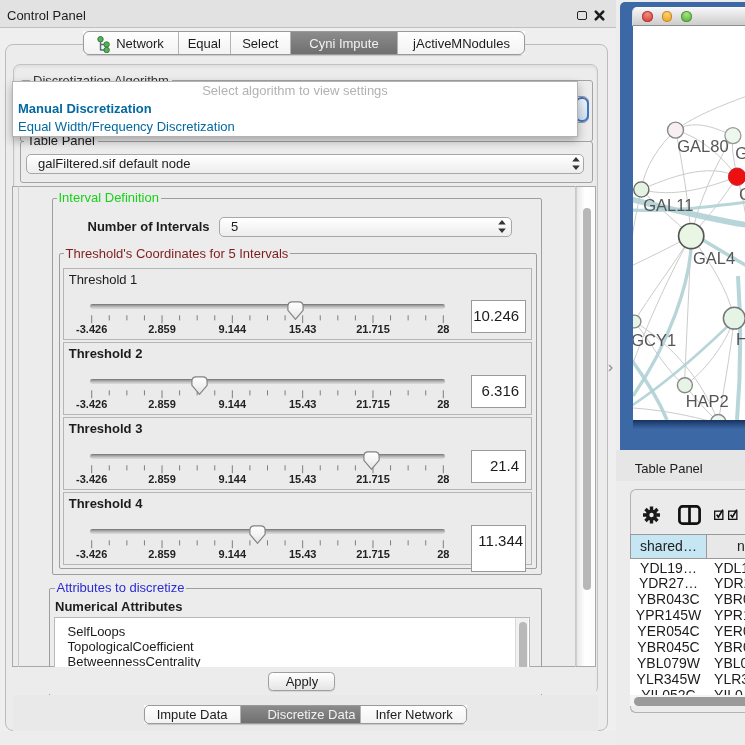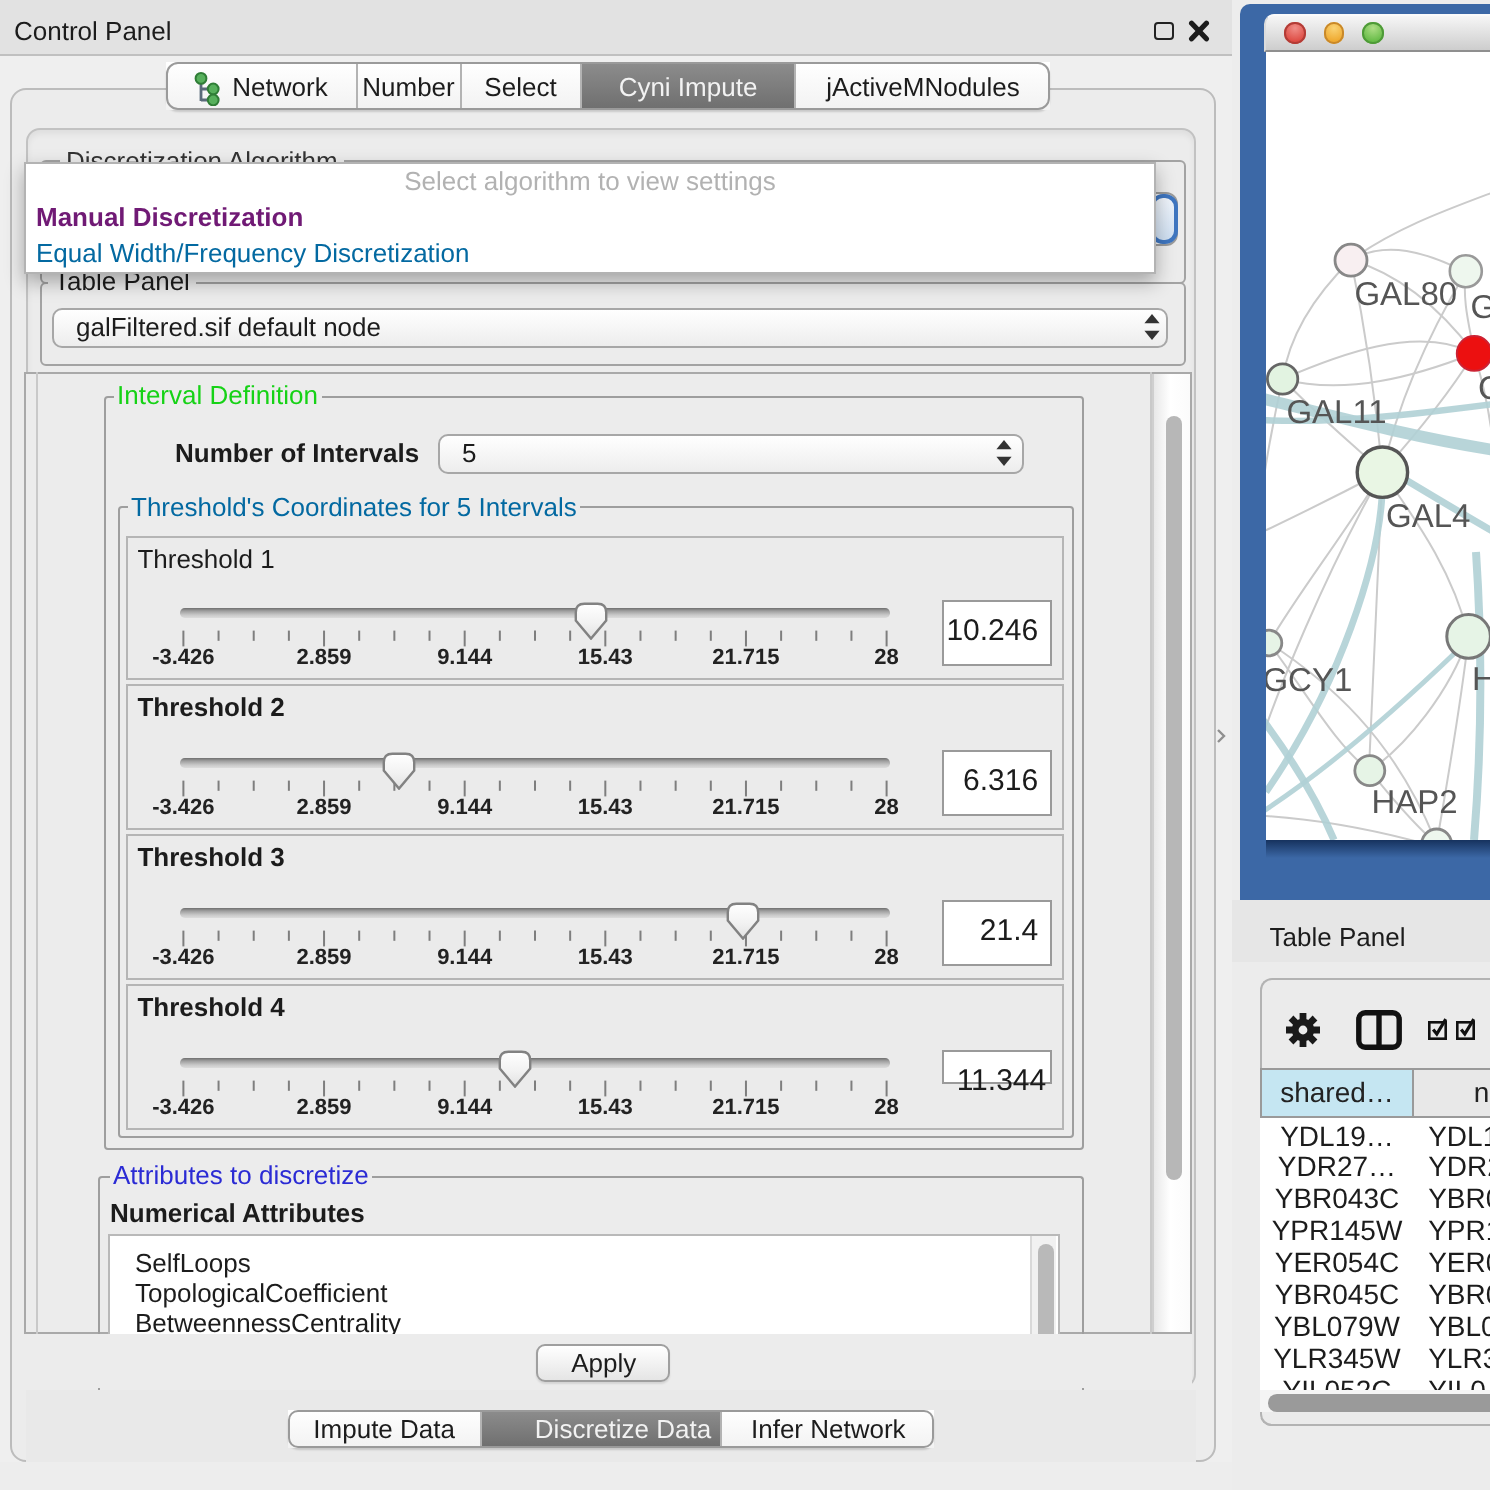--- a/index.html
+++ b/index.html
@@ -15,32 +15,32 @@
   </svg>
 <div class="a" style="left:5px;top:44px;width:602.5px;height:686.5px;background:#ececec;border:1px solid #bcbcbc;border-radius:8px;"></div>
 <div class="a" style="left:13px;top:63.5px;width:585px;height:630.5px;background:#ececec;border:1px solid #c2c2c2;border-radius:7px;box-shadow:inset 0 2px 3px rgba(0,0,0,0.06);"></div>
 <div class="a" style="left:83px;top:31px;width:442px;height:24px;background:#fff;border:1px solid #9a9a9a;border-radius:6px;overflow:hidden;box-shadow:0 1px 1px rgba(0,0,0,0.15);"></div>
 <div class="a" style="left:83px;top:31px;width:95px;height:24px;display:flex;align-items:center;justify-content:center;background:linear-gradient(#ffffff,#f2f2f2);"><svg width="14" height="17" viewBox="0 0 14 17" style="margin-right:5px;margin-top:2px">
       <path d="M3.5 3.5 V14.5 M3.5 8.5 H9 M3.5 14 H9" stroke="#5a6b7a" stroke-width="1.4" fill="none"></path>
       <circle cx="3.5" cy="3.2" r="2.7" fill="#57b05c" stroke="#2f7d36" stroke-width="1"></circle>
       <circle cx="9.6" cy="8.5" r="2.7" fill="#57b05c" stroke="#2f7d36" stroke-width="1"></circle>
       <circle cx="9.6" cy="14" r="2.7" fill="#57b05c" stroke="#2f7d36" stroke-width="1"></circle>
     </svg>Network</div>
-<div class="a" style="left:178px;top:31px;width:51.5px;height:24px;display:flex;align-items:center;justify-content:center;background:linear-gradient(#ffffff,#f2f2f2);border-left:1px solid #b3b3b3;">Number</div>
+<div class="a" style="left:178px;top:31px;width:51.5px;height:24px;display:flex;align-items:center;justify-content:center;background:linear-gradient(#ffffff,#f2f2f2);border-left:1px solid #b3b3b3;">Equal</div>
 <div class="a" style="left:229.5px;top:31px;width:60.5px;height:24px;display:flex;align-items:center;justify-content:center;background:linear-gradient(#ffffff,#f2f2f2);border-left:1px solid #b3b3b3;">Select</div>
 <div class="a" style="left:290px;top:31px;width:107px;height:24px;display:flex;align-items:center;justify-content:center;background:linear-gradient(#8d8d8d,#6e6e6e);color:#f2f2f2;border-left:1px solid #b3b3b3;">Cyni Impute</div>
 <div class="a" style="left:397px;top:31px;width:128px;height:24px;display:flex;align-items:center;justify-content:center;background:linear-gradient(#ffffff,#f2f2f2);border-left:1px solid #b3b3b3;">jActiveMNodules</div>
 <div class="a" style="left:83px;top:31px;width:442px;height:24px;border:1px solid #9a9a9a;border-radius:6px;"></div>
 <div class="a" style="left:20px;top:80px;width:572.8px;height:62px;border:1px solid #a3a3a3;border-radius:3px;"></div>
 <div class="a" style="left:30px;top:73.5px;background:#ececec;padding:0 3px;line-height:13px;position:absolute;color:#333;z-index:1;">Discretization Algorithm</div>
 <div class="a" style="left:541px;top:96px;width:48px;height:26.5px;border:1px solid #9b9b9b;border-radius:6px;background:#f4f4f4;"></div>
 <div class="a" style="left:574.5px;top:96.5px;width:14px;height:25.5px;border-radius:6.5px;border:2.5px solid #3f76c0;background:linear-gradient(#f0f5fb,#cfe0f2);"></div>
 <div class="a" style="left:12px;top:81px;width:566px;height:55.5px;background:#ffffff;border:1px solid #b3b3b3;box-shadow:0 4px 9px rgba(0,0,0,0.30);z-index:5;"></div>
 <div class="a" style="left:12px;top:81px;width:566px;height:18.5px;z-index:6;color:#b2b2b2;text-align:center;line-height:19px;">Select algorithm to view settings</div>
-<div class="a" style="left:18px;top:99.5px;width:400px;height:18.5px;z-index:6;font-weight:bold;line-height:18px;color:#701a75;">Manual Discretization</div>
+<div class="a" style="left:18px;top:99.5px;width:400px;height:18.5px;z-index:6;font-weight:bold;line-height:18px;color:#0369a1;">Manual Discretization</div>
 <div class="a" style="left:18px;top:118px;width:400px;height:18.5px;z-index:6;line-height:18px;color:#0369a1;">Equal Width/Frequency Discretization</div>
 <div class="a" style="left:19.5px;top:140.5px;width:573px;height:42.5px;border:1px solid #a3a3a3;border-radius:3px;"></div>
 <div class="a" style="left:24px;top:134px;background:#ececec;padding:0 3px;line-height:13px;position:absolute;z-index:1;">Table Panel</div>
 <div class="a" style="left:25.5px;top:153.5px;width:558.5px;height:20px;border:1px solid #a7a7a7;border-radius:5px;background:linear-gradient(#ffffff,#f7f7f7 45%,#ededed);"></div>
 <div class="a" style="left:38px;top:157px;width:300px;height:14px;line-height:14px;">galFiltered.sif default node</div>
 <svg class="a" style="left:571px;top:157px" width="10" height="13" viewBox="0 0 10 13">
     <path d="M5 0 L8.8 4.6 H1.2 Z" fill="#333"></path>
     <path d="M5 13 L1.2 8.4 H8.8 Z" fill="#333"></path>
   </svg>
 <div class="a" style="left:12px;top:186px;width:583.6px;height:480.5px;border:1px solid #a9a9a9;background:#ececec;"></div>
@@ -50,21 +50,21 @@
 <div class="a" style="left:52px;top:197.5px;width:489.8px;height:377.1px;border:1px solid #9e9e9e;border-radius:2px;"></div>
 <div class="a" style="left:56.5px;top:191px;background:#ececec;padding:0 2px;line-height:13px;position:absolute;color:#16d216;">Interval Definition</div>
 <div class="a" style="left:87.5px;top:220px;width:130px;height:14px;line-height:13px;font-weight:bold;">Number of Intervals</div>
 <div class="a" style="left:219px;top:216.5px;width:293px;height:20px;border:1px solid #a7a7a7;border-radius:5px;background:linear-gradient(#ffffff,#f7f7f7 45%,#ededed);"></div>
 <div class="a" style="left:231px;top:220px;width:40px;height:14px;line-height:14px;">5</div>
 <svg class="a" style="left:497px;top:220px" width="10" height="13" viewBox="0 0 10 13">
     <path d="M5 0 L8.8 4.6 H1.2 Z" fill="#333"></path>
     <path d="M5 13 L1.2 8.4 H8.8 Z" fill="#333"></path>
   </svg>
 <div class="a" style="left:58.7px;top:253px;width:478.2px;height:315.6px;border:1px solid #9e9e9e;border-radius:2px;"></div>
-<div class="a" style="left:63.5px;top:246.5px;background:#ececec;padding:0 2px;line-height:13px;position:absolute;color:#0369a1;">Threshold's Coordinates for 5 Intervals</div>
+<div class="a" style="left:63.5px;top:246.5px;background:#ececec;padding:0 2px;line-height:13px;position:absolute;color:#7f1d1d;">Threshold's Coordinates for 5 Intervals</div>
 <div class="a" style="left:63.2px;top:267.5px;width:468.8px;height:72.4px;border:1px solid #b5b5b5;background:#ebebeb;"></div>
 <div class="a" style="left:68.7px;top:272.5px;width:150px;height:14px;line-height:13px;font-weight:normal;">Threshold 1</div>
 <div class="a" style="left:90px;top:304.3px;width:354.5px;height:4.8px;border-radius:2.4px;background:linear-gradient(#6f6f6f,#9f9f9f 30%,#c9c9c9 70%,#dcdcdc);"></div>
 <svg class="a" style="left:90px;top:315.0px" width="360" height="9" viewBox="0 0 360 9">
     <path d="M1.70 0.3 V8.2" stroke="#7e7e7e" stroke-width="1"></path>
     <path d="M19.28 0.3 V5.4" stroke="#7e7e7e" stroke-width="1"></path>
     <path d="M36.86 0.3 V5.4" stroke="#7e7e7e" stroke-width="1"></path>
     <path d="M54.44 0.3 V5.4" stroke="#7e7e7e" stroke-width="1"></path>
     <path d="M72.02 0.3 V8.2" stroke="#7e7e7e" stroke-width="1"></path>
     <path d="M89.60 0.3 V5.4" stroke="#7e7e7e" stroke-width="1"></path>
@@ -214,21 +214,21 @@
 <div class="a" style="left:346.97999999999996px;top:548.7px;width:52px;height:11px;text-align:center;font-size:11px;font-weight:bold;line-height:11px;color:#222;">21.715</div>
 <div class="a" style="left:417.29999999999995px;top:548.7px;width:52px;height:11px;text-align:center;font-size:11px;font-weight:bold;line-height:11px;color:#222;">28</div>
 <svg class="a" style="left:248.7px;top:525.4px;z-index:3" width="17" height="19" viewBox="0 0 17 19">
     <linearGradient id="tg492.2" x1="0" y1="0" x2="0" y2="1">
       <stop offset="0" stop-color="#ffffff"></stop>
       <stop offset="0.55" stop-color="#f2f2f2"></stop>
       <stop offset="1" stop-color="#e2e2e2"></stop>
     </linearGradient>
     <path d="M0.9 9.3 L0.9 5.2 Q0.9 0.9 5.2 0.9 L11.8 0.9 Q16.1 0.9 16.1 5.2 L16.1 9.3 L8.5 18.3 Z" fill="url(#tg492.2)" stroke="#828282" stroke-width="1.2"></path>
   </svg>
-<div class="a" style="left:470.5px;top:524.9px;width:55.6px;height:17px;border:1.5px solid #9a9a9a;background:#fff;text-align:right;font-size:15px;line-height:30px;padding-right:2px;">11.344</div>
+<div class="a" style="left:470.5px;top:524.9px;width:55.6px;height:47px;border:1.5px solid #9a9a9a;background:#fff;text-align:right;font-size:15px;line-height:30px;padding-right:2px;">11.344</div>
 <div class="a" style="left:49px;top:587.5px;width:493.3px;height:110px;border:1px solid #9e9e9e;border-radius:2px;border-bottom:none;"></div>
 <div class="a" style="left:54.5px;top:581px;background:#ececec;padding:0 2px;line-height:13px;position:absolute;color:#2b2bd4;">Attributes to discretize</div>
 <div class="a" style="left:55px;top:599.5px;width:200px;height:14px;line-height:13px;font-weight:bold;">Numerical Attributes</div>
 <div class="a" style="left:54px;top:617.4px;width:475.5px;height:60px;background:#fff;border:1px solid #b9b9b9;"></div>
 <div class="a" style="left:67.5px;top:623.5px;width:300px;height:15px;line-height:15px;">SelfLoops</div>
 <div class="a" style="left:67.5px;top:638.5px;width:300px;height:15px;line-height:15px;">TopologicalCoefficient</div>
 <div class="a" style="left:67.5px;top:653.5px;width:300px;height:15px;line-height:15px;">BetweennessCentrality</div>
 <div class="a" style="left:514.7px;top:618.4px;width:13.8px;height:58px;background:#f1f1f1;border-left:1px solid #d9d9d9;"></div>
 <div class="a" style="left:518.6px;top:622.3px;width:8.6px;height:50px;background:#b9b9b9;border-radius:4.3px;"></div>
 <div class="a" style="left:12px;top:667px;width:584px;height:26.5px;background:#ececec;z-index:2;"></div>

